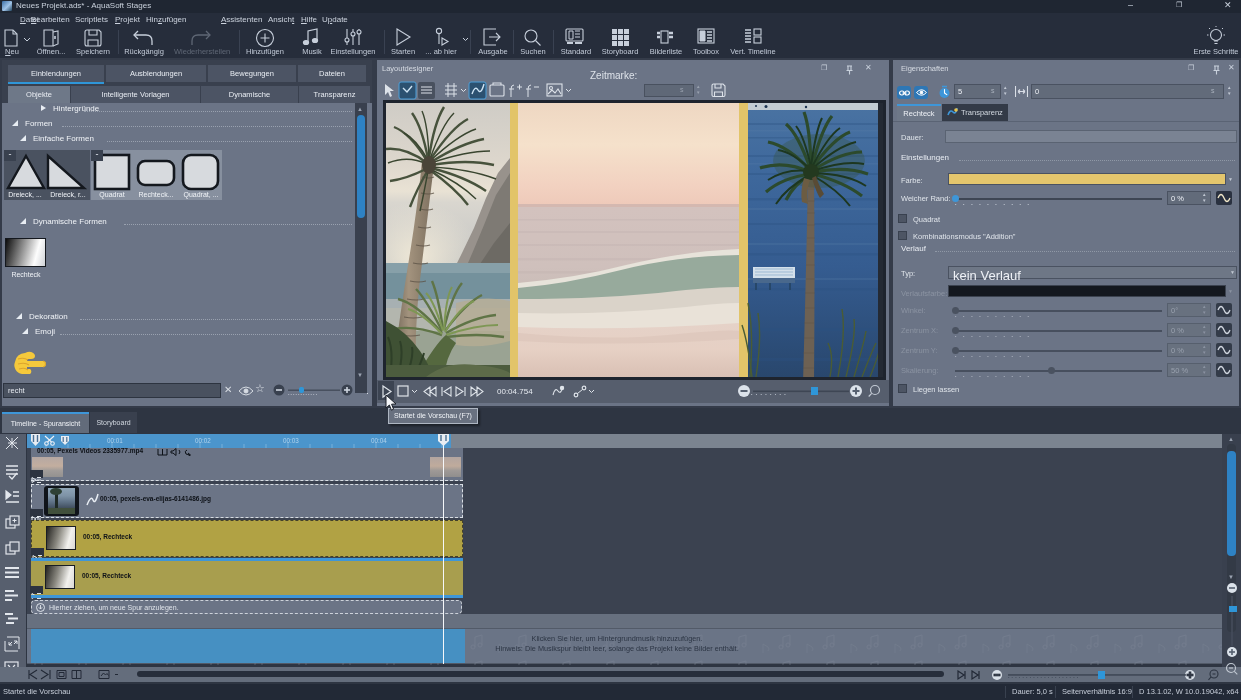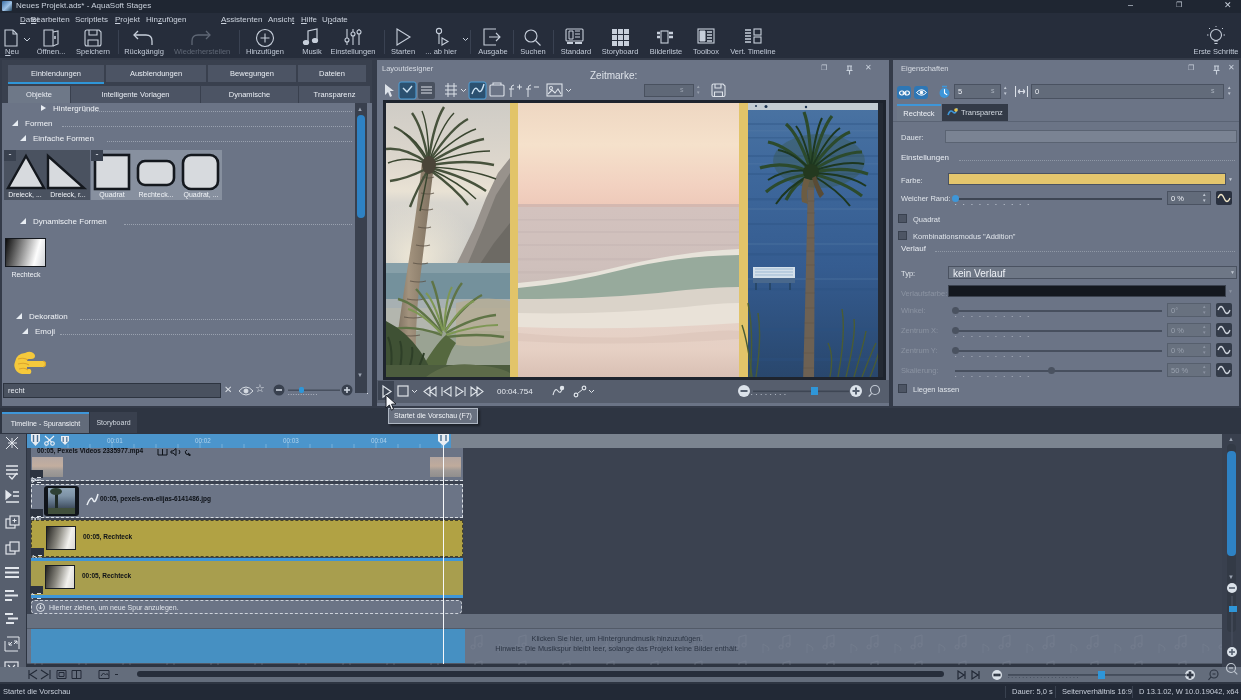--- a/index.html
+++ b/index.html
@@ -683,21 +683,21 @@
     <div class="cb" style="left:5px;top:154px;"></div>
     <div class="flabel" style="left:20px;top:155px;">Quadrat</div>
     <div class="cb" style="left:5px;top:171px;"></div>
     <div class="flabel" style="left:20px;top:172px;">Kombinationsmodus "Addition"</div>
 
     <div class="fsect" style="left:8px;top:184px;">Verlauf</div>
     <div class="dots" style="left:42px;top:191px;width:300px;border-color:rgba(230,235,242,.3);"></div>
 
     <div class="flabel" style="left:8px;top:209px;">Typ:</div>
     <div class="finput" style="left:55px;top:206px;width:289px;height:13px;background:#6e7786;border-color:#4a5261;"></div>
-    <div class="abs" style="left:60px;top:208px;color:#eef1f6;font-size:10px;">kein Verlauf</div>
+    <div class="abs" style="left:60px;top:208px;color:#eef1f6;font-size:13px;">kein Verlauf</div>
     <div class="abs" style="left:337px;top:209px;color:#c2c9d4;font-size:5px;">▼</div>
 
     <div class="flabel dim" style="left:8px;top:229px;">Verlaufsfarbe:</div>
     <div class="abs" style="left:55px;top:225px;width:278px;height:12px;background:#14181f;border:1px solid #3c4350;"></div>
     <div class="abs" style="left:335px;top:228px;color:#8b93a2;font-size:5px;">▼</div>
 
     <div class="flabel dim" style="left:8px;top:246px;">Winkel:</div>
     <div class="sl-track" style="left:62px;top:250px;width:207px;"></div>
     <div class="sl-thumb dis" style="left:59px;top:247px;"></div>
     <div class="ticks" style="left:62px;top:254px;color:#b6bcc7;">•&nbsp;&nbsp;&nbsp;&nbsp;&nbsp;&nbsp;•&nbsp;&nbsp;&nbsp;&nbsp;&nbsp;&nbsp;•&nbsp;&nbsp;&nbsp;&nbsp;&nbsp;&nbsp;•&nbsp;&nbsp;&nbsp;&nbsp;&nbsp;&nbsp;•&nbsp;&nbsp;&nbsp;&nbsp;&nbsp;&nbsp;•&nbsp;&nbsp;&nbsp;&nbsp;&nbsp;&nbsp;•&nbsp;&nbsp;&nbsp;&nbsp;&nbsp;&nbsp;•&nbsp;&nbsp;&nbsp;&nbsp;&nbsp;&nbsp;•&nbsp;&nbsp;&nbsp;&nbsp;&nbsp;&nbsp;•</div>

